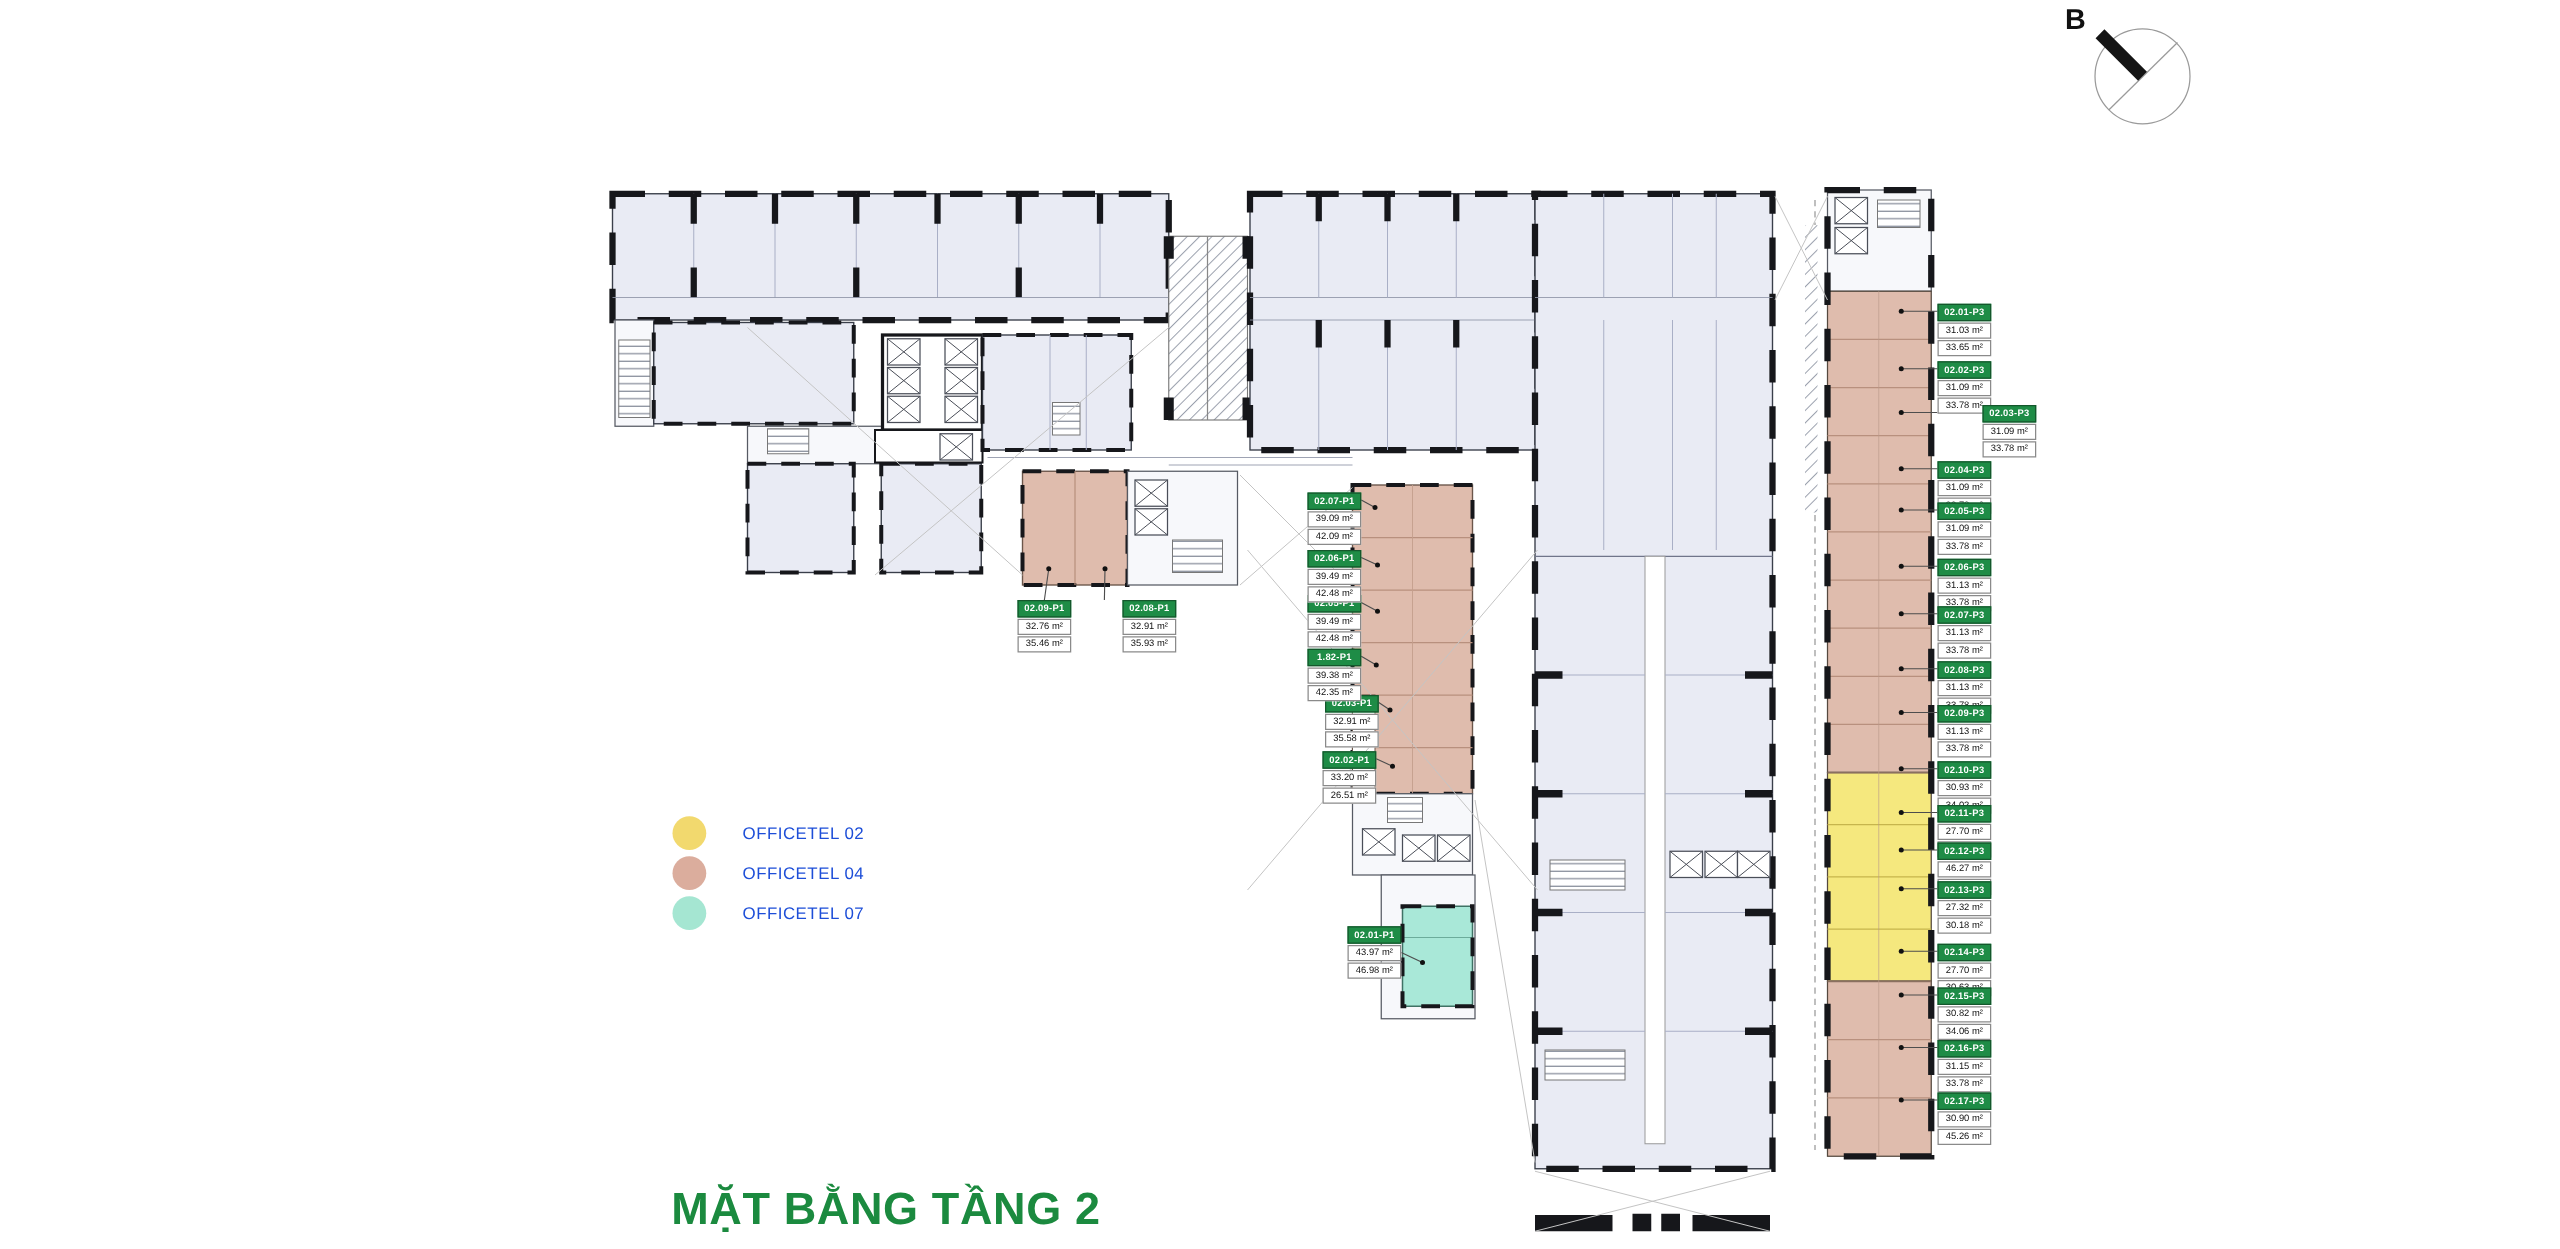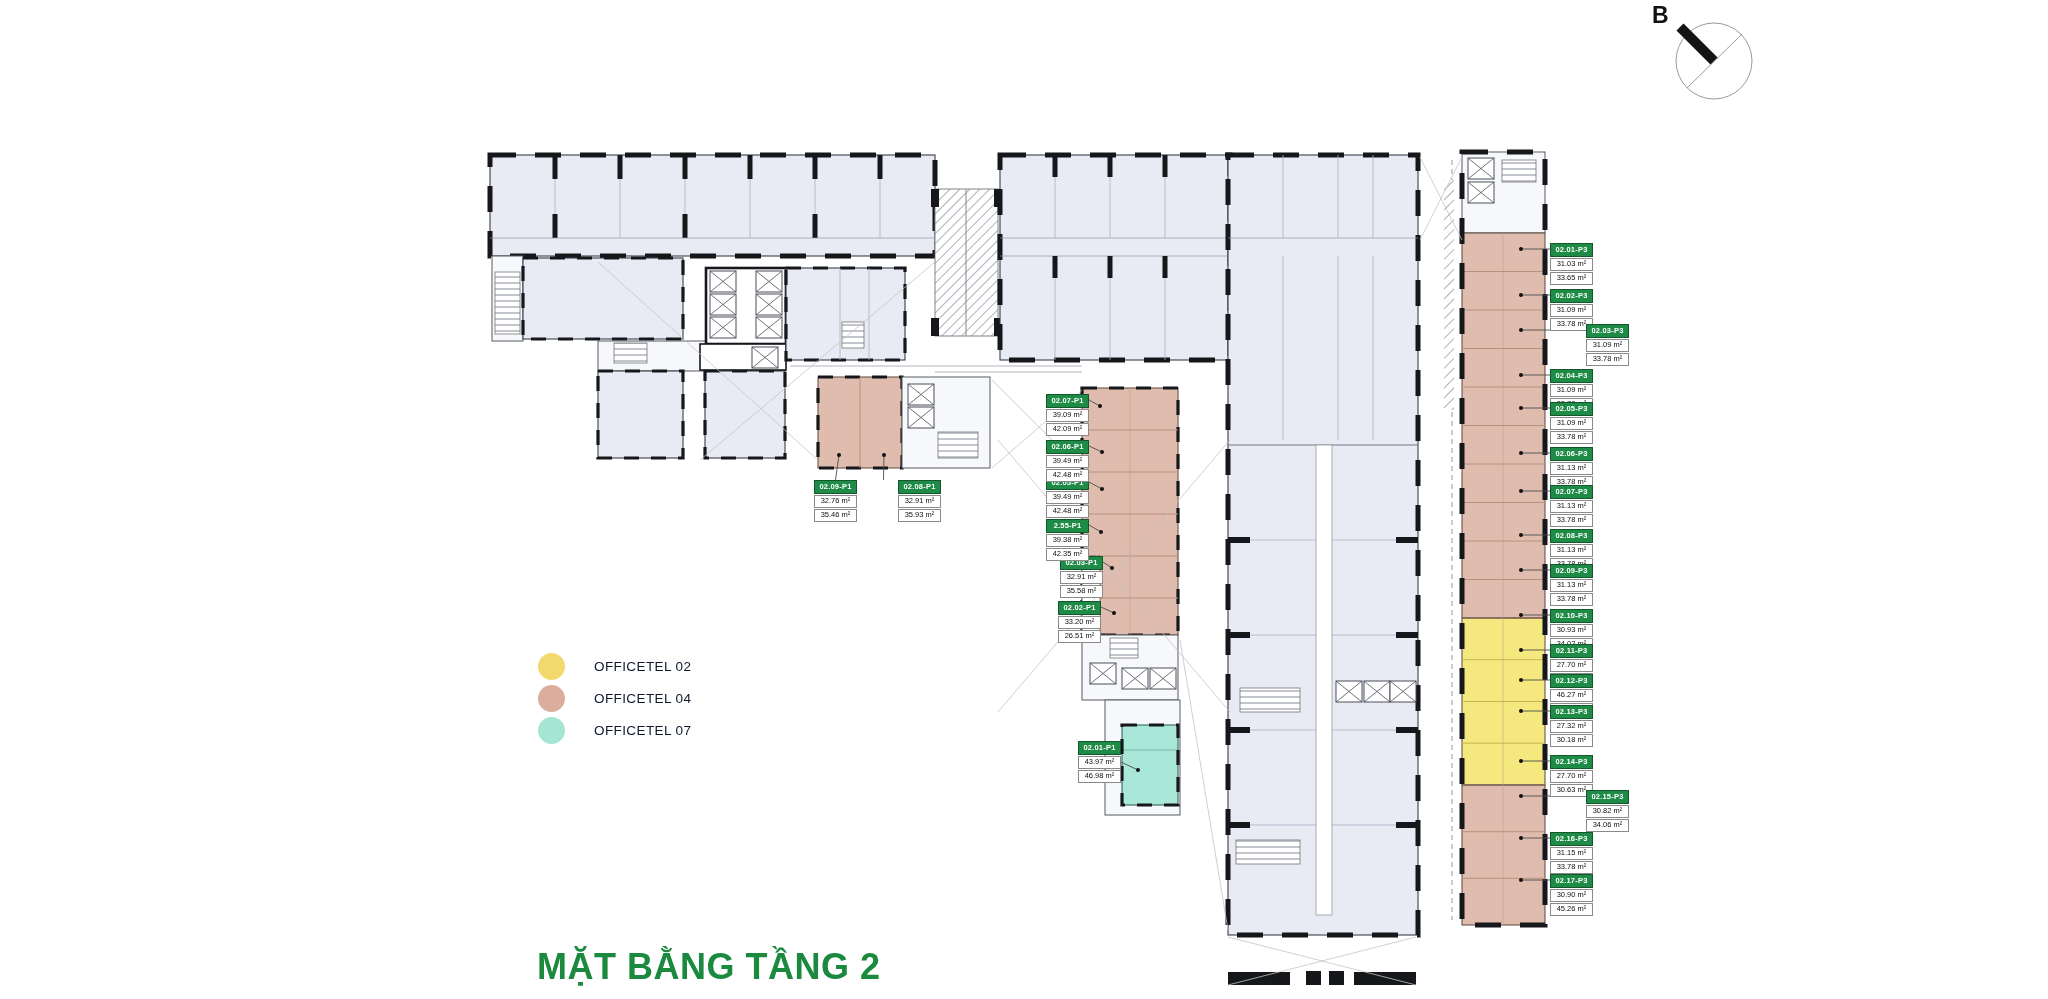--- a/index.html
+++ b/index.html
@@ -26,21 +26,21 @@
   .unit-label{position:absolute;width:43px;font-size:7.5px;line-height:1;z-index:5;}
   .ul-head{background:var(--label-green,#1E8C46);border:.5px solid #14572C;color:#fff;
            font-weight:bold;text-align:center;padding:2px 0;letter-spacing:.2px;}
   .ul-val{background:#fff;border:.8px solid #8a8a8a;margin-top:1px;color:#101010;
           text-align:center;padding:1.5px 0 2px;}
 
   
   .legend{position:absolute;left:538px;top:653px;display:flex;flex-direction:column;gap:5px;z-index:5;}
   .legend-row{display:flex;align-items:center;height:27px;}
   .legend-dot{width:27px;height:27px;border-radius:50%;margin-right:29px;flex:0 0 auto;}
-  .legend-text{font-size:13.5px;color:#0f172a;letter-spacing:.4px;}
+  .legend-text{font-size:13.5px;color:#1d4ed8;letter-spacing:.4px;}
 
   
   .title{position:absolute;left:537px;top:946px;font-size:36px;font-weight:bold;
          color:var(--title-green,#1B8A3F);letter-spacing:.5px;z-index:5;}
 </style>
 </head>
 <body>
 
 <div class="stage">
 
@@ -408,21 +408,21 @@
       <div class="unit-label" style="left: 1550px; top: 705px;">
         <div class="ul-head">02.13-P3</div>
         <div class="ul-val">27.32 m²</div>
         <div class="ul-val">30.18 m²</div>
       </div>
       <div class="unit-label" style="left: 1550px; top: 755px;">
         <div class="ul-head">02.14-P3</div>
         <div class="ul-val">27.70 m²</div>
         <div class="ul-val">30.63 m²</div>
       </div>
-      <div class="unit-label" style="left: 1586px; top: 790px;">
+      <div class="unit-label" style="left: 1550px; top: 790px;">
         <div class="ul-head">02.15-P3</div>
         <div class="ul-val">30.82 m²</div>
         <div class="ul-val">34.06 m²</div>
       </div>
       <div class="unit-label" style="left: 1550px; top: 832px;">
         <div class="ul-head">02.16-P3</div>
         <div class="ul-val">31.15 m²</div>
         <div class="ul-val">33.78 m²</div>
       </div>
       <div class="unit-label" style="left: 1550px; top: 874px;">
@@ -439,21 +439,21 @@
         <div class="ul-head">02.02-P1</div>
         <div class="ul-val">33.20 m²</div>
         <div class="ul-val">26.51 m²</div>
       </div>
       <div class="unit-label" style="left: 1060px; top: 556px;">
         <div class="ul-head">02.03-P1</div>
         <div class="ul-val">32.91 m²</div>
         <div class="ul-val">35.58 m²</div>
       </div>
       <div class="unit-label" style="left: 1046px; top: 519px;">
-        <div class="ul-head">2.55-P1</div>
+        <div class="ul-head">1.82-P1</div>
         <div class="ul-val">39.38 m²</div>
         <div class="ul-val">42.35 m²</div>
       </div>
       <div class="unit-label" style="left: 1046px; top: 476px;">
         <div class="ul-head">02.05-P1</div>
         <div class="ul-val">39.49 m²</div>
         <div class="ul-val">42.48 m²</div>
       </div>
       <div class="unit-label" style="left: 1046px; top: 440px;">
         <div class="ul-head">02.06-P1</div>

